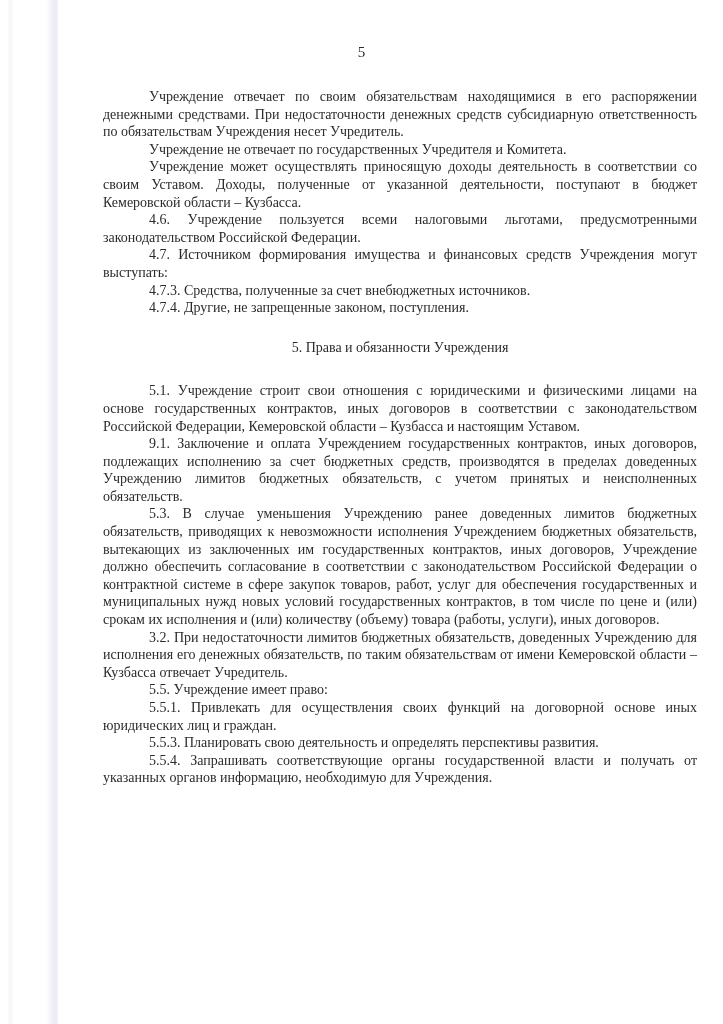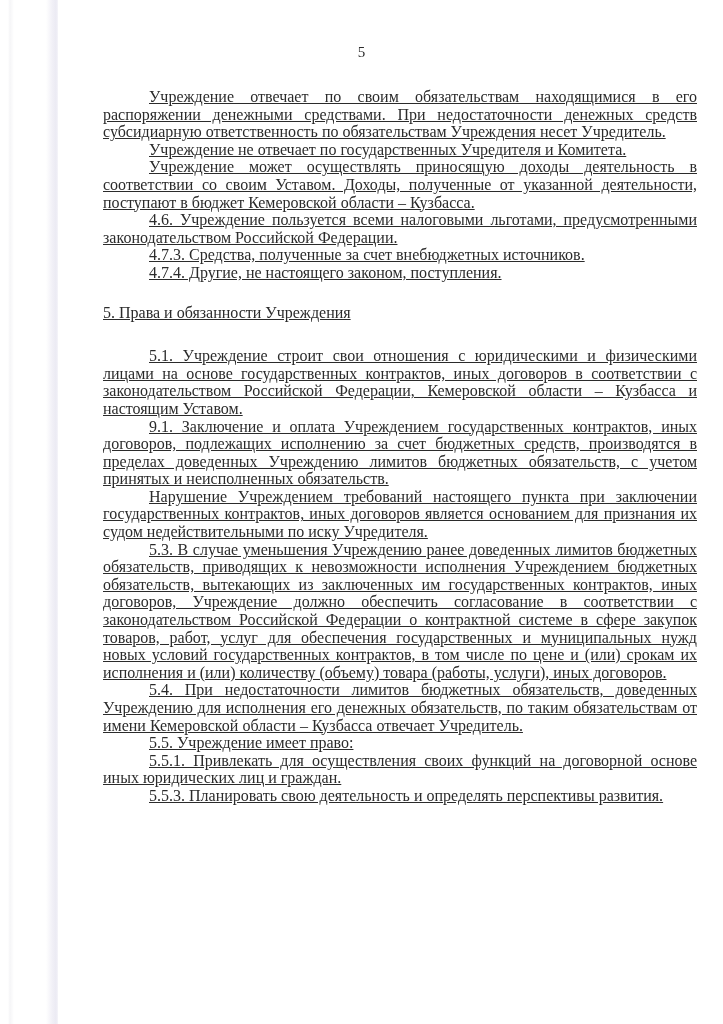--- a/index.html
+++ b/index.html
@@ -37,54 +37,55 @@
     left: 0;
     width: 723px;
     text-align: center;
     font-size: 15px;
   }
   .content {
     position: absolute;
     left: 103px;
     top: 88px;
     width: 594px;
-    font-size: 16px;
+    font-size: 14px;
     line-height: 17.6px;
-    text-decoration: underline;
   }
   .p {
     margin: 0;
     text-align: justify;
     text-indent: 46px;
   }
   .heading {
     margin: 22px 0 26px 0;
+    text-align: center;
     text-indent: 0;
   }
 </style>
 </head>
 <body>
 
 <div class="scan-edge"></div>
 
 <div class="page">
   <div class="page-number">5</div>
 
   <div class="content">
     <p class="p">Учреждение отвечает по своим обязательствам находящимися в его распоряжении денежными средствами. При недостаточности денежных средств субсидиарную ответственность по обязательствам Учреждения несет Учредитель.</p>
     <p class="p">Учреждение не отвечает по государственных Учредителя и Комитета.</p>
     <p class="p">Учреждение может осуществлять приносящую доходы деятельность в соответствии со своим Уставом. Доходы, полученные от указанной деятельности, поступают в бюджет Кемеровской области – Кузбасса.</p>
     <p class="p">4.6. Учреждение пользуется всеми налоговыми льготами, предусмотренными законодательством Российской Федерации.</p>
+    <p class="p">4.7. Источником формирования имущества и финансовых средств Учреждения могут выступать:</p>
     <p class="p">4.7.3. Средства, полученные за счет внебюджетных источников.</p>
-    <p class="p">4.7.4. Другие, не настоящего законом, поступления.</p>
+    <p class="p">4.7.4. Другие, не запрещенные законом, поступления.</p>
 
     <p class="heading">5. Права и обязанности Учреждения</p>
 
     <p class="p">5.1. Учреждение строит свои отношения с юридическими и физическими лицами на основе государственных контрактов, иных договоров в соответствии с законодательством Российской Федерации, Кемеровской области – Кузбасса и настоящим Уставом.</p>
     <p class="p">9.1. Заключение и оплата Учреждением государственных контрактов, иных договоров, подлежащих исполнению за счет бюджетных средств, производятся в пределах доведенных Учреждению лимитов бюджетных обязательств, с учетом принятых и неисполненных обязательств.</p>
-    <p class="p">Нарушение Учреждением требований настоящего пункта при заключении государственных контрактов, иных договоров является основанием для признания их судом недействительными по иску Учредителя.</p>
     <p class="p">5.3. В случае уменьшения Учреждению ранее доведенных лимитов бюджетных обязательств, приводящих к невозможности исполнения Учреждением бюджетных обязательств, вытекающих из заключенных им государственных контрактов, иных договоров, Учреждение должно обеспечить согласование в соответствии с законодательством Российской Федерации о контрактной системе в сфере закупок товаров, работ, услуг для обеспечения государственных и муниципальных нужд новых условий государственных контрактов, в том числе по цене и (или) срокам их исполнения и (или) количеству (объему) товара (работы, услуги), иных договоров.</p>
-    <p class="p">5.4. При недостаточности лимитов бюджетных обязательств, доведенных Учреждению для исполнения его денежных обязательств, по таким обязательствам от имени Кемеровской области – Кузбасса отвечает Учредитель.</p>
+    <p class="p">3.2. При недостаточности лимитов бюджетных обязательств, доведенных Учреждению для исполнения его денежных обязательств, по таким обязательствам от имени Кемеровской области – Кузбасса отвечает Учредитель.</p>
     <p class="p">5.5. Учреждение имеет право:</p>
     <p class="p">5.5.1. Привлекать для осуществления своих функций на договорной основе иных юридических лиц и граждан.</p>
     <p class="p">5.5.3. Планировать свою деятельность и определять перспективы развития.</p>
+    <p class="p">5.5.4. Запрашивать соответствующие органы государственной власти и получать от указанных органов информацию, необходимую для Учреждения.</p>
   </div>
 </div>
 
 </body></html>

